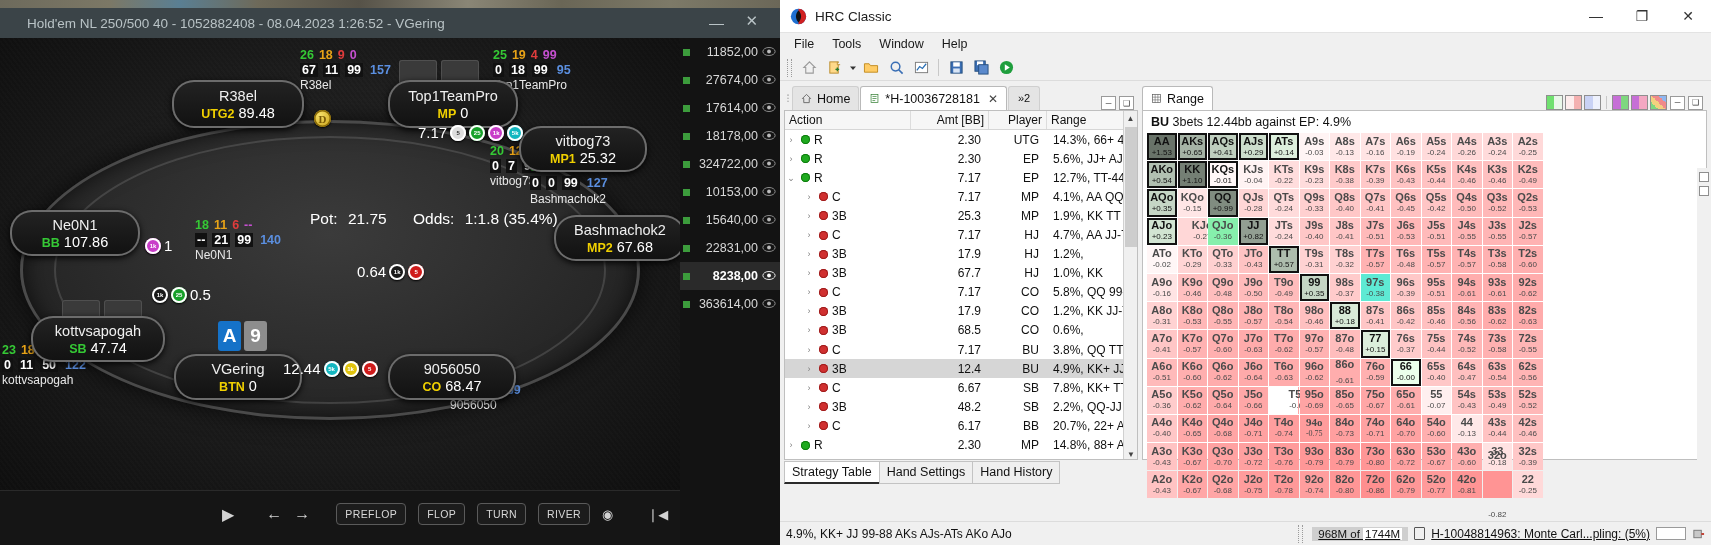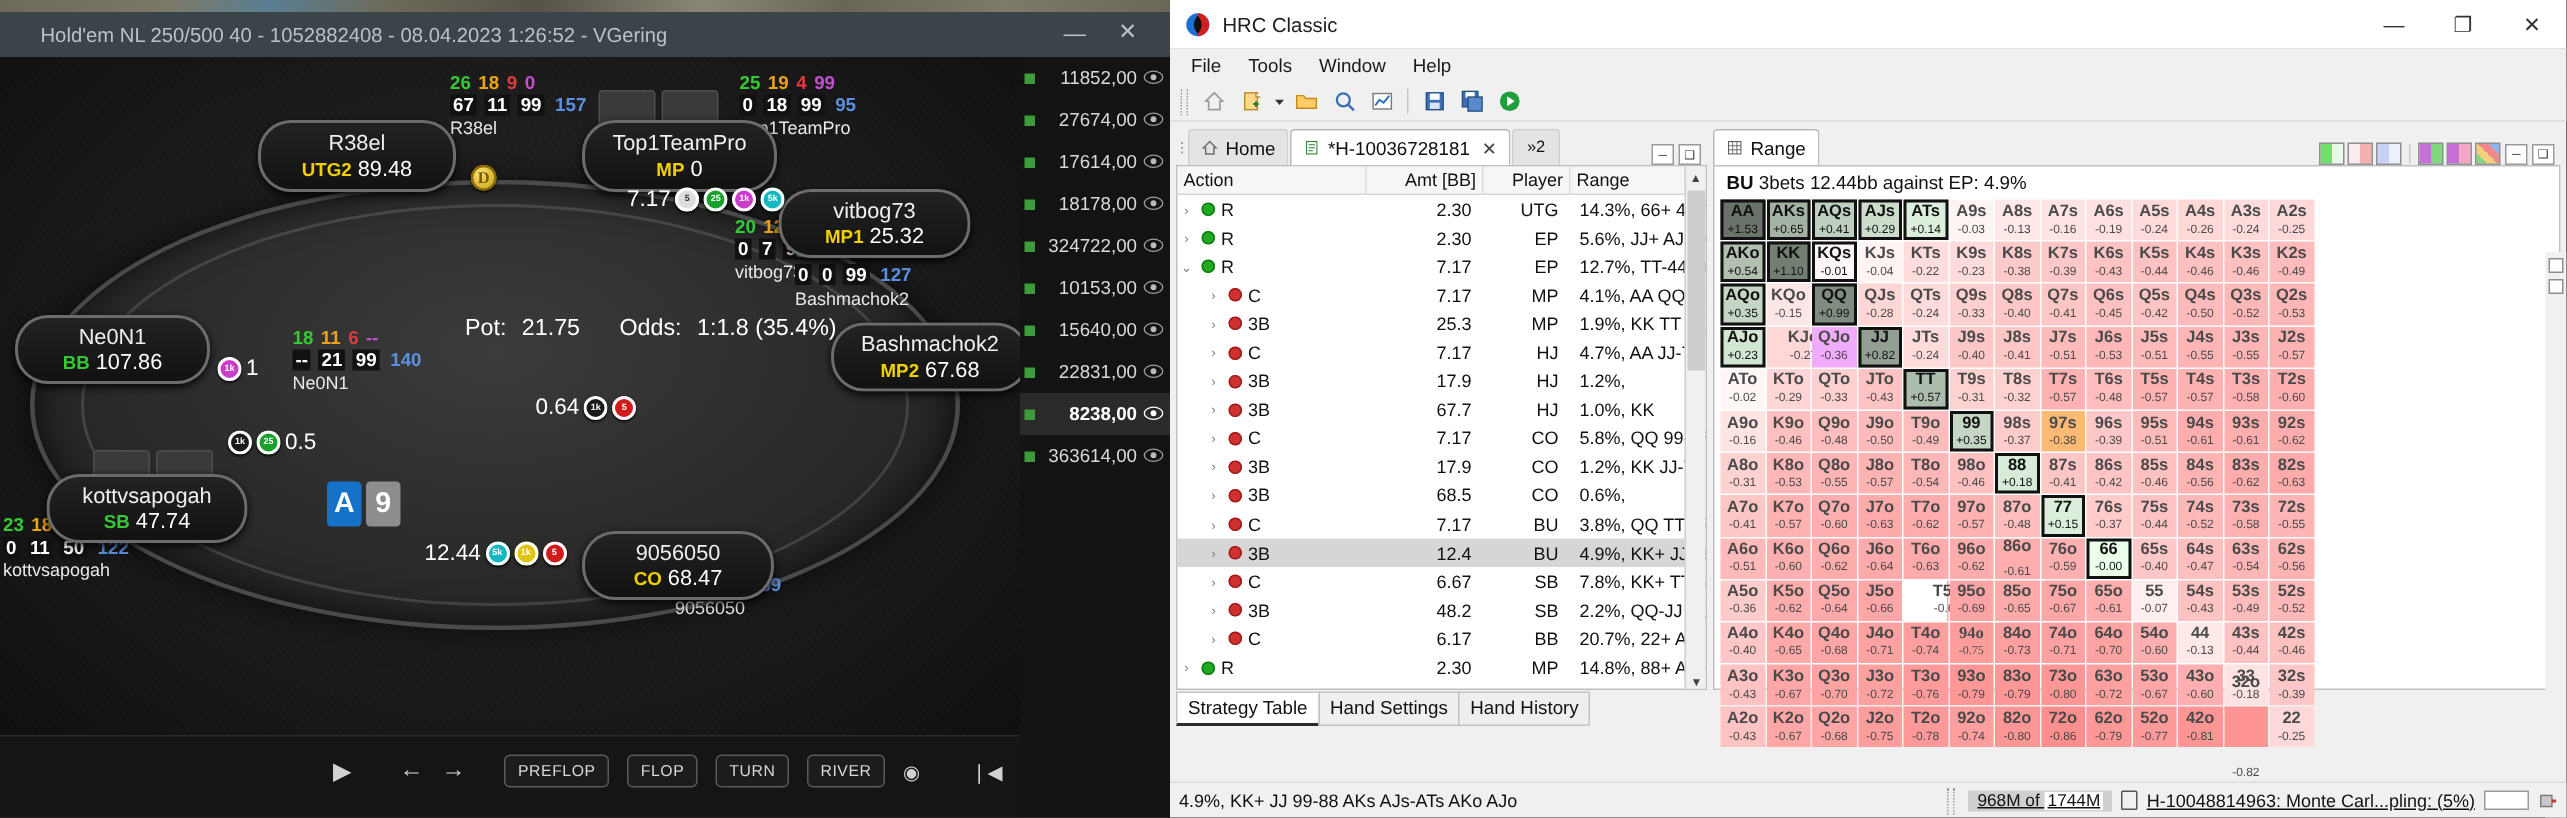--- a/index.html
+++ b/index.html
@@ -262,20 +262,24 @@
       <div class="pbox" style="left:554px;top:177px;width:132px;height:46px;">
         <div class="nm">Bashmachok2</div>
         <div class="rw"><span class="pos" style="color:#f0d000">MP2</span><span class="stk">67.68</span></div>
       </div>
 
       <div class="pbox" style="left:388px;top:316px;width:128px;height:46px;">
         <div class="nm">9056050</div>
         <div class="rw"><span class="pos" style="color:#f0d000">CO</span><span class="stk">68.47</span></div>
       </div>
 
+      <div class="pbox" style="left:174px;top:316px;width:128px;height:46px;">
+        <div class="nm">VGering</div>
+        <div class="rw"><span class="pos" style="color:#f0d000">BTN</span><span class="stk">0</span></div>
+      </div>
 
       <div class="pbox" style="left:31px;top:278px;width:134px;height:46px;">
         <div class="nm">kottvsapogah</div>
         <div class="rw"><span class="pos" style="color:#35c935">SB</span><span class="stk">47.74</span></div>
       </div>
 
       <div class="pbox" style="left:10px;top:172px;width:130px;height:46px;">
         <div class="nm">Ne0N1</div>
         <div class="rw"><span class="pos" style="color:#35c935">BB</span><span class="stk">107.86</span></div>
       </div>
@@ -920,21 +924,21 @@
                 <span class="v">-0.53</span>
               </div>
               <div class="cell on sel" style="background: rgb(210, 228, 210);">
                 <span class="h">AJo</span>
                 <span class="v">+0.23</span>
               </div>
               <div class="cell" style="background: rgb(255, 215, 215); padding-left: 20px;">
                 <span class="h">KJo</span>
                 <span class="v">-0.27</span>
               </div>
-              <div class="cell" style="background: #f0abfc;">
+              <div class="cell" style="background: #86efac;">
                 <span class="h">QJo</span>
                 <span class="v">-0.36</span>
               </div>
               <div class="cell on sel" style="background: rgb(146, 159, 146);">
                 <span class="h">JJ</span>
                 <span class="v">+0.82</span>
               </div>
               <div class="cell" style="background: rgb(255, 219, 219);">
                 <span class="h">JTs</span>
                 <span class="v">-0.24</span>
@@ -1044,21 +1048,21 @@
                 <span class="v">-0.49</span>
               </div>
               <div class="cell on sel" style="background: rgb(197, 214, 197);">
                 <span class="h">99</span>
                 <span class="v">+0.35</span>
               </div>
               <div class="cell" style="background: rgb(255, 203, 203);">
                 <span class="h">98s</span>
                 <span class="v">-0.37</span>
               </div>
-              <div class="cell" style="background: #fdba74;">
+              <div class="cell" style="background: #5eead4;">
                 <span class="h">97s</span>
                 <span class="v">-0.38</span>
               </div>
               <div class="cell" style="background: rgb(255, 200, 200);">
                 <span class="h">96s</span>
                 <span class="v">-0.39</span>
               </div>
               <div class="cell" style="background: rgb(255, 186, 186);">
                 <span class="h">95s</span>
                 <span class="v">-0.51</span>

